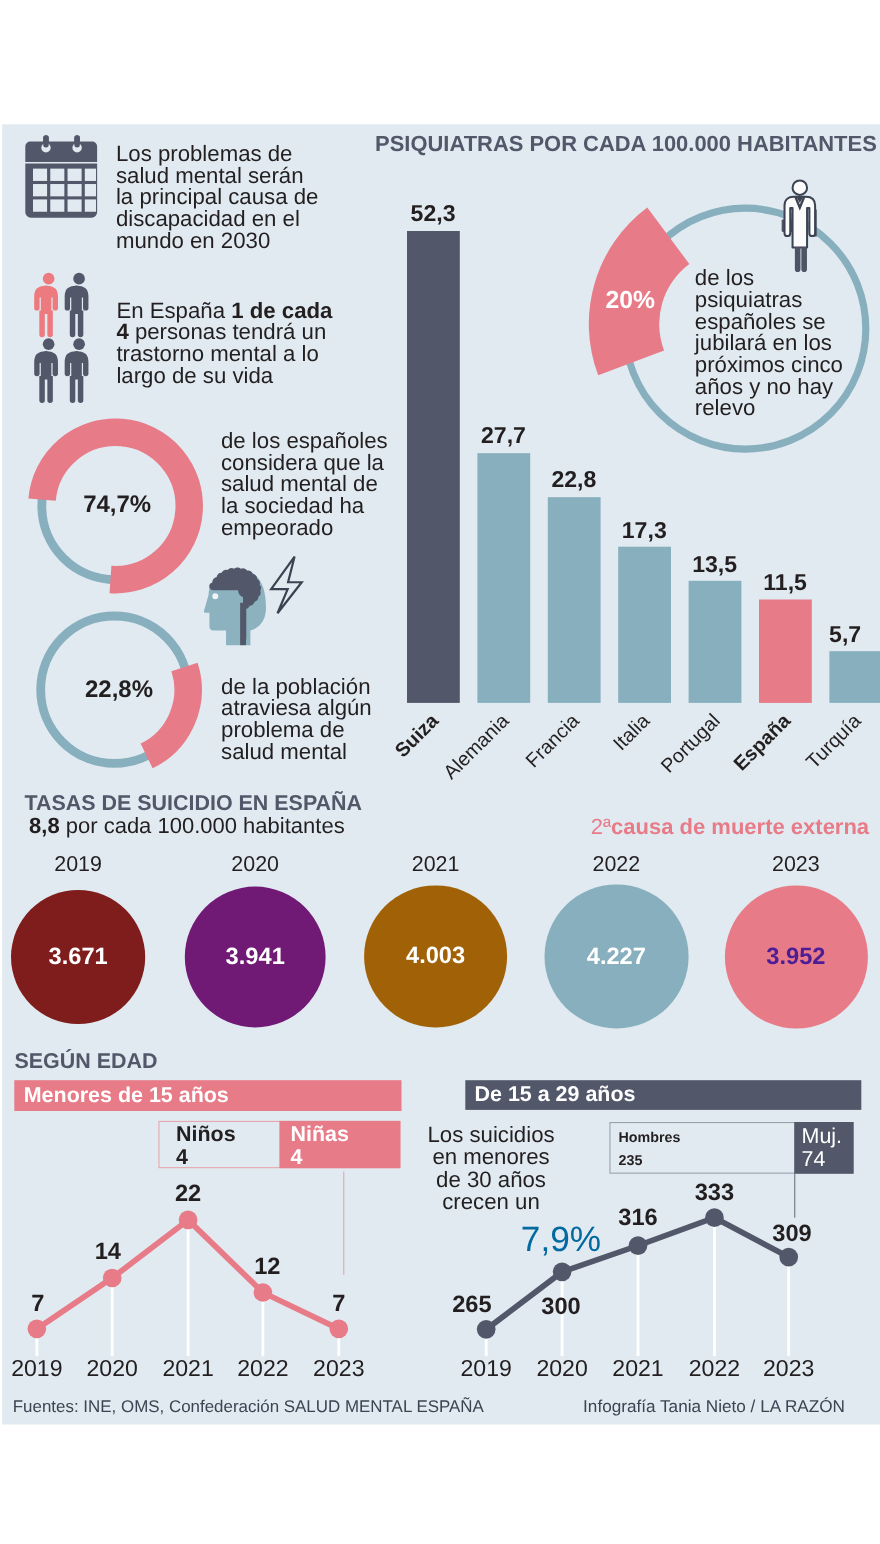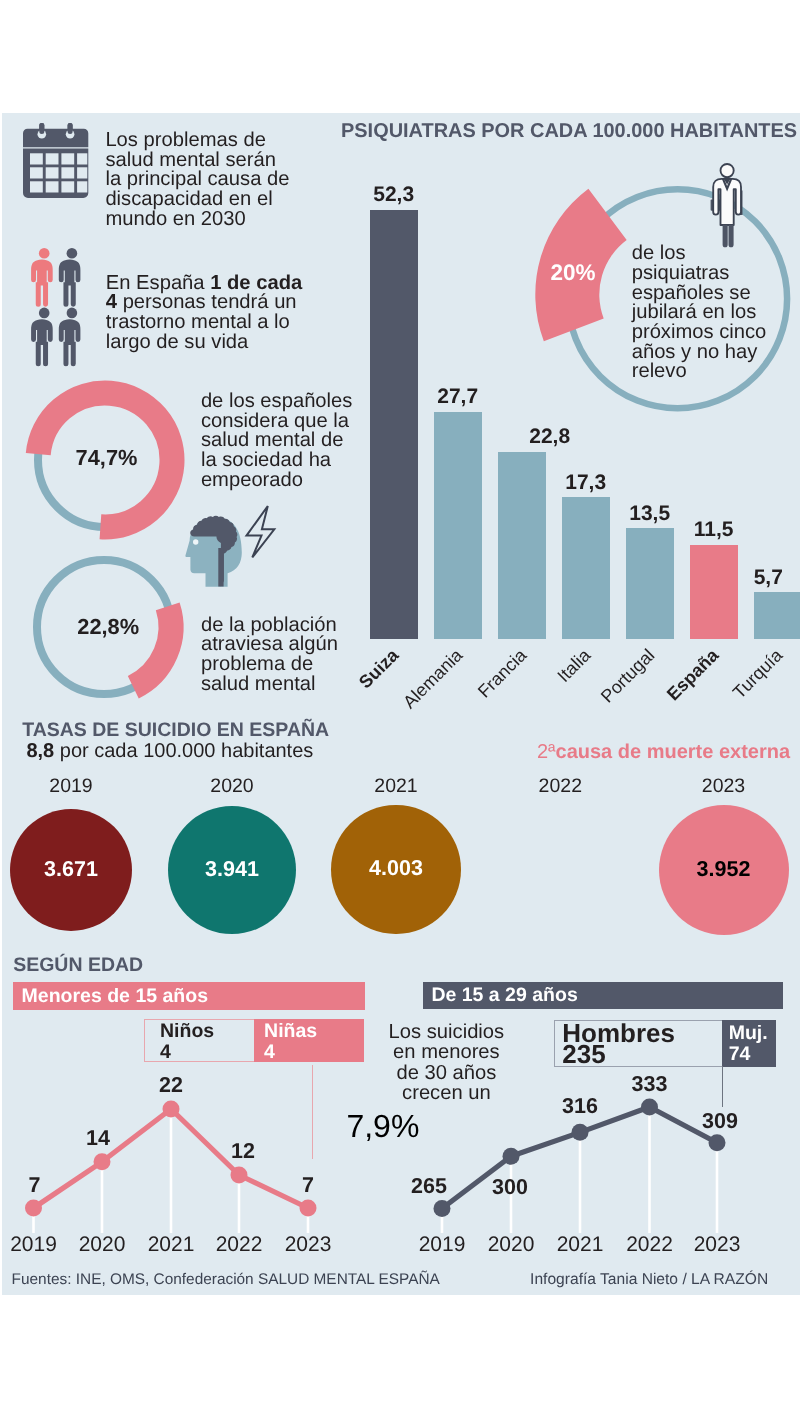--- a/index.html
+++ b/index.html
@@ -124,21 +124,21 @@
 
   <div class="abs sect-title" style="left:339px;top:6.7px;font-size:19.95px;letter-spacing:0">PSIQUIATRAS POR CADA 100.000 HABITANTES</div>
   <div id="barchart" class="abs" style="left:0;top:0;width:800px;height:600px">
       <div class="abs" style="left: 367.7px; top: 96.8785px; width: 48px; height: 429.121px; background: rgb(82, 88, 105);"></div>
       <div class="abs barlabel" style="left: 367.7px; top: 70.3785px; width: 48px; text-align: center;">52,3</div>
       <div class="abs catlabel" style="font-weight: bold; left: 0px; top: 531.5px; width: 386.3px; text-align: right; transform: rotate(-45deg); transform-origin: 100% 0px;">Suiza</div>
       <div class="abs" style="left: 431.7px; top: 298.721px; width: 48px; height: 227.279px; background: rgb(135, 175, 190);"></div>
       <div class="abs barlabel" style="left: 431.7px; top: 272.221px; width: 48px; text-align: center;">27,7</div>
       <div class="abs catlabel" style="left: 0px; top: 531.5px; width: 450.3px; text-align: right; transform: rotate(-45deg); transform-origin: 100% 0px;">Alemania</div>
       <div class="abs" style="left: 495.7px; top: 338.926px; width: 48px; height: 187.074px; background: rgb(135, 175, 190);"></div>
-      <div class="abs barlabel" style="left: 495.7px; top: 312.426px; width: 48px; text-align: center; margin-left: 28px;">22,8</div>
+      <div class="abs barlabel" style="left: 495.7px; top: 312.426px; width: 48px; text-align: center;">22,8</div>
       <div class="abs catlabel" style="left: 0px; top: 531.5px; width: 514.3px; text-align: right; transform: rotate(-45deg); transform-origin: 100% 0px;">Francia</div>
       <div class="abs" style="left: 559.7px; top: 384.053px; width: 48px; height: 141.947px; background: rgb(135, 175, 190);"></div>
       <div class="abs barlabel" style="left: 559.7px; top: 357.553px; width: 48px; text-align: center;">17,3</div>
       <div class="abs catlabel" style="left: 0px; top: 531.5px; width: 578.3px; text-align: right; transform: rotate(-45deg); transform-origin: 100% 0px;">Italia</div>
       <div class="abs" style="left: 623.7px; top: 415.233px; width: 48px; height: 110.767px; background: rgb(135, 175, 190);"></div>
       <div class="abs barlabel" style="left: 623.7px; top: 388.733px; width: 48px; text-align: center;">13,5</div>
       <div class="abs catlabel" style="left: 0px; top: 531.5px; width: 642.3px; text-align: right; transform: rotate(-45deg); transform-origin: 100% 0px;">Portugal</div>
       <div class="abs" style="left: 687.7px; top: 431.642px; width: 48px; height: 94.3575px; background: rgb(232, 123, 136);"></div>
       <div class="abs barlabel" style="left: 687.7px; top: 405.142px; width: 48px; text-align: center;">11,5</div>
       <div class="abs catlabel" style="font-weight: bold; left: 0px; top: 531.5px; width: 706.3px; text-align: right; transform: rotate(-45deg); transform-origin: 100% 0px;">España</div>
@@ -163,30 +163,33 @@
   </div>
 
   <div class="abs sect-title" style="left:20.2px;top:606.4px;font-size:19.5px">TASAS DE SUICIDIO EN ESPAÑA</div>
   <div class="abs" style="left:24.4px;top:626.5px;font-size:20px;color:#231f20;white-space:nowrap"><b>8,8</b> <span>por cada 100.000 habitantes</span></div>
   <div class="abs" style="left:535px;top:628px;font-size:20px;color:#e87b88;white-space:nowrap"><span>2ª</span><b>causa de muerte externa</b></div>
   <div id="yearcircles" class="abs" style="left:0;top:0;width:800px;height:1182px">
       <div class="abs" style="left: 8px; top: 695.5px; width: 122px; height: 122px; border-radius: 50%; background: #7f1d1d; display: flex; align-items: center; justify-content: center; font-size: 21.5px; font-weight: bold; color: rgb(255, 255, 255);">
         <span style="margin-top: -1px;">3.671</span>
       </div>
       <div class="abs" style="left: 9px; top: 662px; width: 120px; text-align: center; font-size: 19.5px; color: rgb(35, 31, 32);">2019</div>
-      <div class="abs" style="left: 166px; top: 692.5px; width: 128px; height: 128px; border-radius: 50%; background: #0f766e; display: flex; align-items: center; justify-content: center; font-size: 21.5px; font-weight: bold; color: rgb(255, 255, 255);">
+      <div class="abs" style="left: 166px; top: 692.5px; width: 128px; height: 128px; border-radius: 50%; background: #701a75; display: flex; align-items: center; justify-content: center; font-size: 21.5px; font-weight: bold; color: rgb(255, 255, 255);">
         <span style="margin-top: -1px;">3.941</span>
       </div>
       <div class="abs" style="left: 170px; top: 662px; width: 120px; text-align: center; font-size: 19.5px; color: rgb(35, 31, 32);">2020</div>
       <div class="abs" style="left: 329.35px; top: 691.85px; width: 129.3px; height: 129.3px; border-radius: 50%; background: #a16207; display: flex; align-items: center; justify-content: center; font-size: 21.5px; font-weight: bold; color: rgb(255, 255, 255);">
         <span style="margin-top: -1px;">4.003</span>
       </div>
       <div class="abs" style="left: 334px; top: 662px; width: 120px; text-align: center; font-size: 19.5px; color: rgb(35, 31, 32);">2021</div>
+      <div class="abs" style="left: 492.55px; top: 690.75px; width: 131.5px; height: 131.5px; border-radius: 50%; background: rgb(135, 175, 190); display: flex; align-items: center; justify-content: center; font-size: 21.5px; font-weight: bold; color: rgb(255, 255, 255);">
+        <span style="margin-top: -1px;">4.227</span>
+      </div>
       <div class="abs" style="left: 498.3px; top: 662px; width: 120px; text-align: center; font-size: 19.5px; color: rgb(35, 31, 32);">2022</div>
-      <div class="abs" style="left: 656.5px; top: 691.5px; width: 130px; height: 130px; border-radius: 50%; background: rgb(232, 123, 136); display: flex; align-items: center; justify-content: center; font-size: 21.5px; font-weight: bold; color: #000000;">
+      <div class="abs" style="left: 656.5px; top: 691.5px; width: 130px; height: 130px; border-radius: 50%; background: rgb(232, 123, 136); display: flex; align-items: center; justify-content: center; font-size: 21.5px; font-weight: bold; color: #4c1d95;">
         <span style="margin-top: -1px;">3.952</span>
       </div>
       <div class="abs" style="left: 661.5px; top: 662px; width: 120px; text-align: center; font-size: 19.5px; color: rgb(35, 31, 32);">2023</div>
     </div>
 
   <div class="abs sect-title" style="left:11.2px;top:841.3px;font-size:19.5px">SEGÚN EDAD</div>
 
   <div class="abs" style="left:10.6px;top:869px;width:352.2px;height:28.25px;background:#e87b88"></div>
   <div class="abs" style="left:19.6px;top:871.6px;font-size:19.5px;font-weight:bold;color:#ffffff;white-space:nowrap">Menores de 15 años</div>
 
@@ -200,37 +203,37 @@
     <div>Niñas</div>
     <div>4</div>
   </div>
   <div class="abs" style="left:309.5px;top:951.5px;width:1px;height:94px;background:#e8a7ae"></div>
 
   <div class="abs" style="left:420.7px;top:869.2px;width:360.8px;height:27.3px;background:#525869"></div>
   <div class="abs" style="left:429.4px;top:871.3px;font-size:19.5px;font-weight:bold;color:#ffffff;white-space:nowrap">De 15 a 29 años</div>
 
   <div class="abs" style="left:552px;top:906.6px;width:222.1px;height:47.1px;box-sizing:border-box;border:1px solid #9aa1ae"></div>
   <div class="abs" style="left:719.7px;top:906.6px;width:54.4px;height:47.1px;background:#525869"></div>
-  <div class="abs" style="left:560.3px;top:909.5px;font-size:26px;font-weight:bold;color:#231f20;line-height:21.5px;white-space:nowrap">
+  <div class="abs" style="left:560.3px;top:909.5px;font-size:13px;font-weight:bold;color:#231f20;line-height:21.5px;white-space:nowrap">
     <div>Hombres</div>
     <div>235</div>
   </div>
-  <div class="abs" style="left:726.7px;top:909.5px;font-size:19.5px;font-weight:bold;color:#ffffff;line-height:21.5px;white-space:nowrap">
+  <div class="abs" style="left:726.7px;top:909.5px;font-size:19.5px;font-weight:normal;color:#ffffff;line-height:21.5px;white-space:nowrap">
     <div>Muj.</div>
     <div>74</div>
   </div>
   <div class="abs" style="left:719.6px;top:953px;width:1px;height:41px;background:#6d7480"></div>
 
   <div class="abs body-text" style="left:344.4px;top:908.5px;width:200px;text-align:center;line-height:20.6px">
     <div>Los suicidios</div>
     <div>en menores</div>
     <div>de 30 años</div>
     <div>crecen un</div>
   </div>
-  <div class="abs" style="left:344.4px;top:995px;width:200px;text-align:left;font-size:32px;color:#000000;white-space:nowrap">7,9%</div>
+  <div class="abs" style="left:344.4px;top:995px;width:200px;text-align:right;font-size:32px;color:#0369a1;white-space:nowrap">7,9%</div>
 
   <svg id="lines-left" class="abs" style="left:0;top:0;width:400px;height:1182px">
       <line x1="31.5" y1="1095" x2="31.5" y2="1120" stroke="#ffffff" stroke-width="2.6"></line>
       <line x1="100" y1="1048.8" x2="100" y2="1120" stroke="#ffffff" stroke-width="2.6"></line>
       <line x1="169" y1="996" x2="169" y2="1120" stroke="#ffffff" stroke-width="2.6"></line>
       <line x1="237" y1="1062" x2="237" y2="1120" stroke="#ffffff" stroke-width="2.6"></line>
       <line x1="306" y1="1095" x2="306" y2="1120" stroke="#ffffff" stroke-width="2.6"></line>
       <polyline points="31.5,1095 100,1048.8 169,996 237,1062 306,1095" fill="none" stroke="#e87b88" stroke-width="5.2" stroke-linejoin="round" stroke-linecap="round"></polyline>
       <circle cx="31.5" cy="1095" r="8.5" fill="#e87b88"></circle>
       <circle cx="100" cy="1048.8" r="8.5" fill="#e87b88"></circle>

